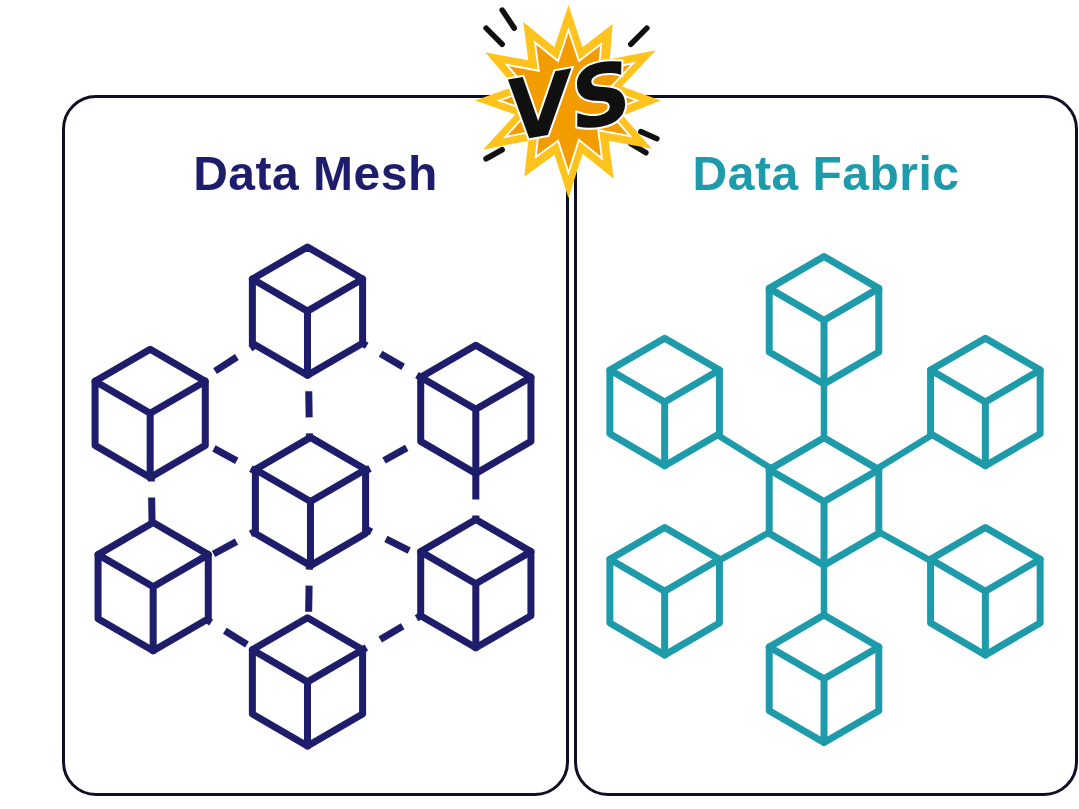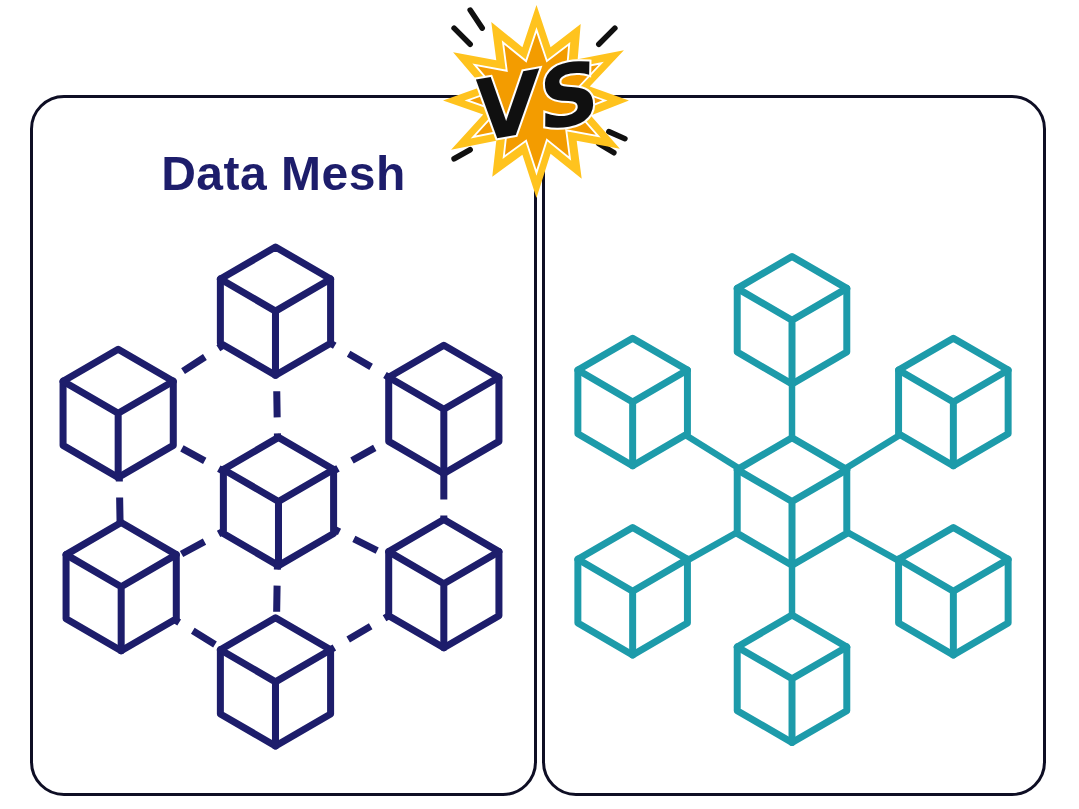--- a/index.html
+++ b/index.html
@@ -1,17 +1,17 @@
 <!DOCTYPE html>
 <html><head>
 <meta charset="utf-8">
 <style>
   * { margin:0; padding:0; box-sizing:border-box; }
   html,body { width:1079px; height:809px; background:#ffffff; font-family:"Liberation Sans",sans-serif; overflow:hidden; }
-  .canvas { position:relative; width:893px; height:809px; background:#ffffff; }
+  .canvas { position:relative; width:893px; height:809px; background:#ffffff;margin-left:32px; }
 
   .panel { position:absolute; top:95px; height:701px; background:#ffffff; border:3px solid #0e0e24; border-radius:34px; }
   .panel-left  { left:30px;  width:507px; }
   .panel-right { left:542px; width:504px; }
 
   .panel-title { position:absolute; top:48px; left:0; width:100%; text-align:center;
                  font-size:48px; font-weight:700; letter-spacing:0.5px; }
   .panel-left  .panel-title { color:#1d1d6b; }
   .panel-right .panel-title { color:#1d9baa; }
 
@@ -65,20 +65,21 @@
         <use href="#cube3d" x="410" y="188"></use>
         <use href="#cube3d" x="245" y="280"></use>
         <use href="#cube3d" x="88" y="365"></use>
         <use href="#cube3d" x="410" y="362"></use>
         <use href="#cube3d" x="242" y="460"></use>
       </g>
     </svg>
   </section>
 
   <section class="panel panel-right">
+    <h1 class="panel-title">Data Fabric</h1>
     <svg class="illu illu-right" viewBox="0 0 500 565" preserveAspectRatio="xMidYMid meet">
       <g class="links-spoke">
         <line x1="248" y1="280" x2="248" y2="98"></line>
         <line x1="248" y1="280" x2="88" y2="180"></line>
         <line x1="248" y1="280" x2="410" y2="180"></line>
         <line x1="248" y1="280" x2="88" y2="370"></line>
         <line x1="248" y1="280" x2="410" y2="370"></line>
         <line x1="248" y1="280" x2="248" y2="458"></line>
       </g>
       <g>

